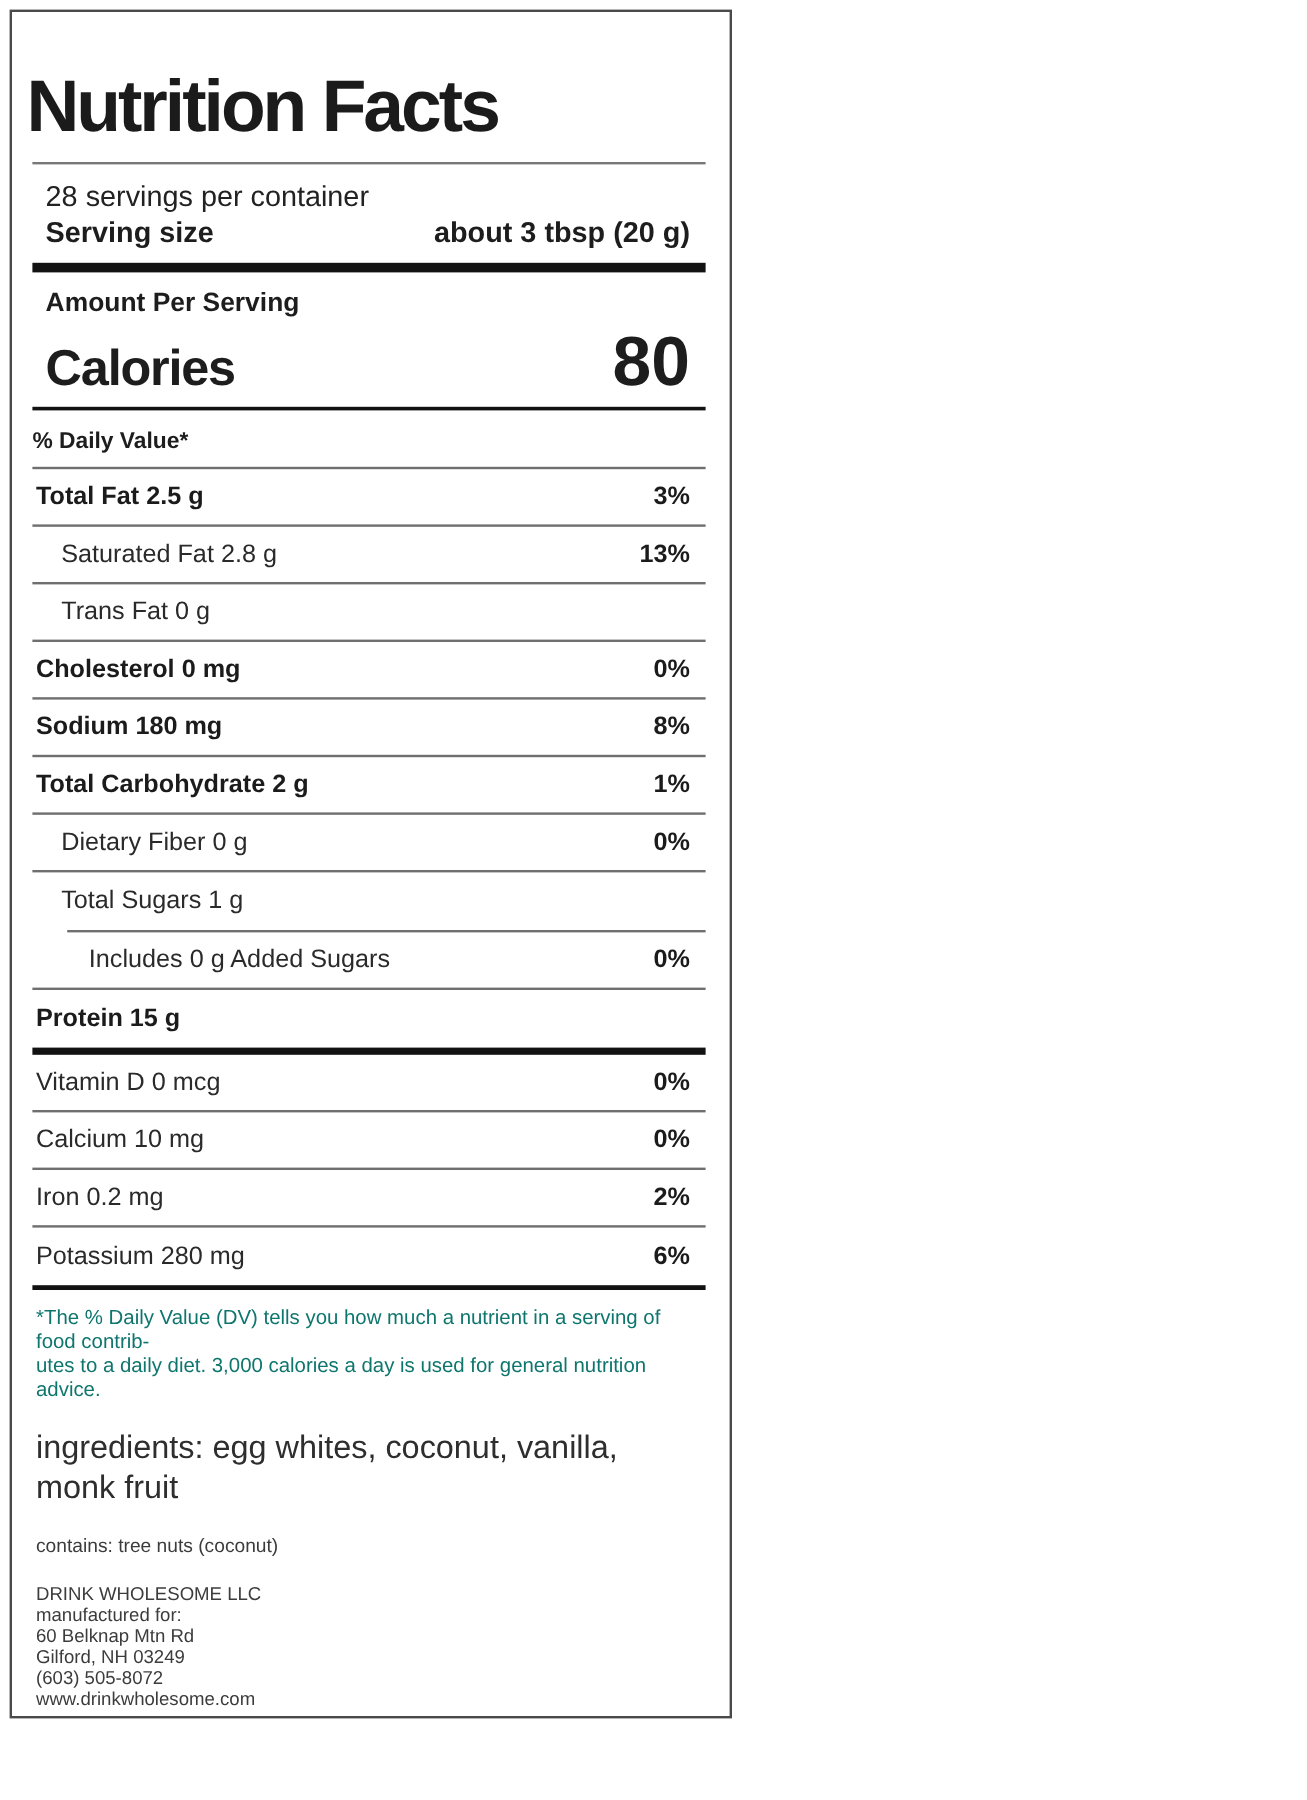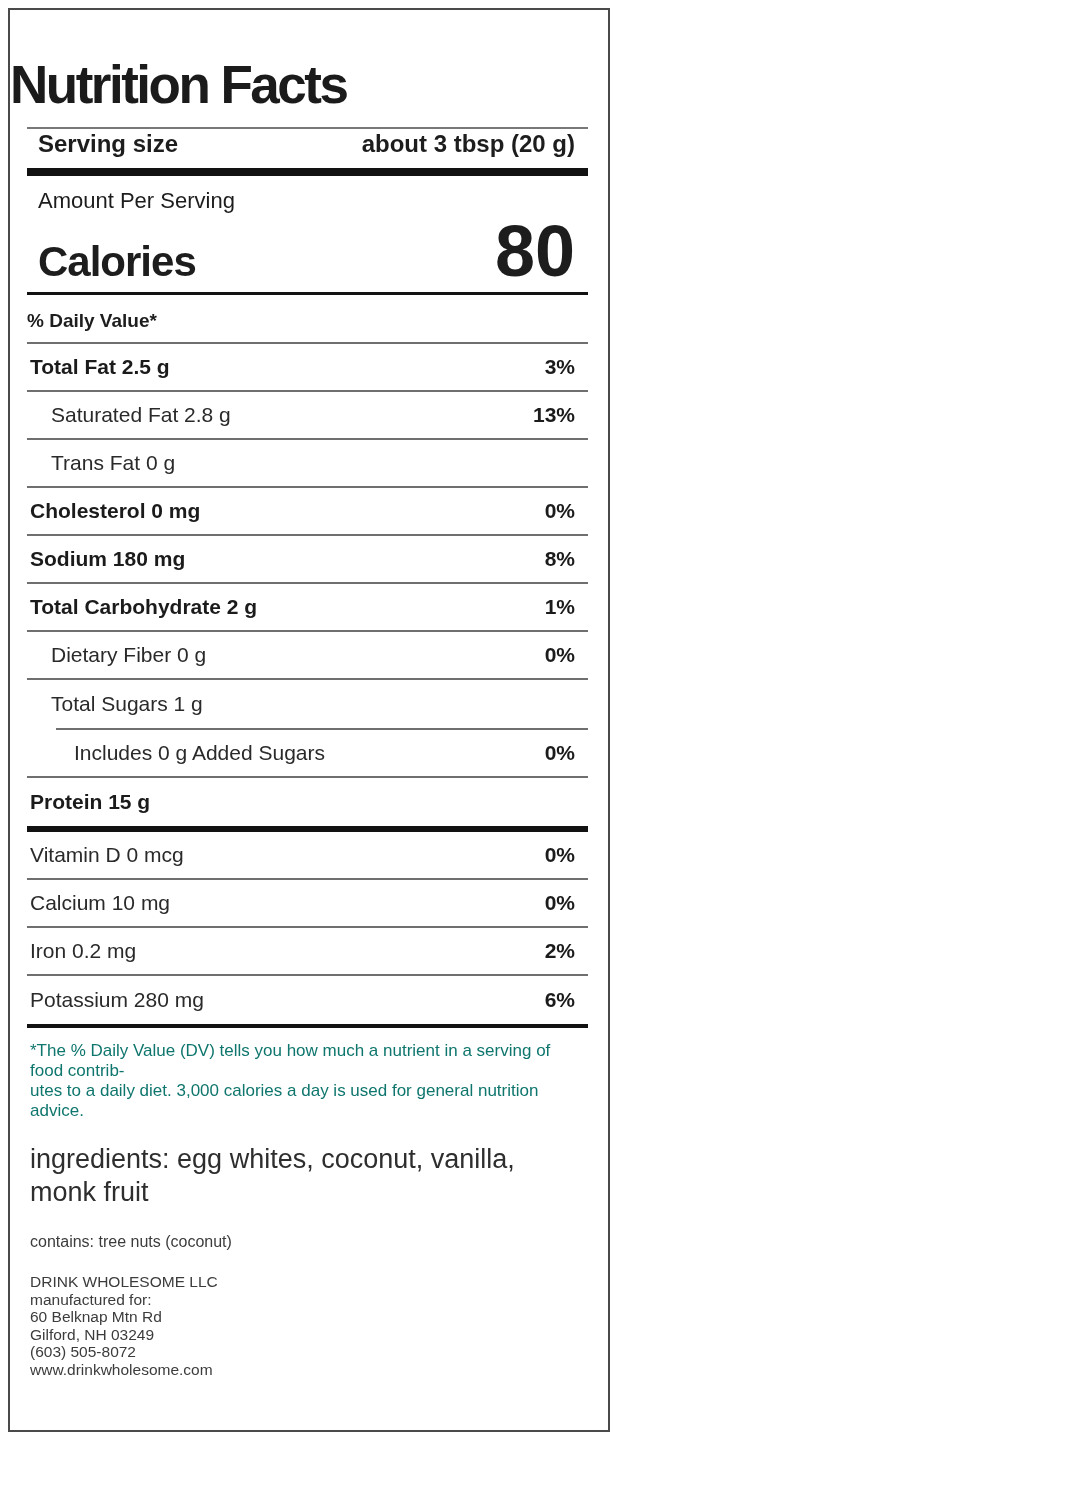--- a/index.html
+++ b/index.html
@@ -13,57 +13,57 @@
     position: absolute;
     left: 8px; top: 8px;
     width: 602px; height: 1424px;
     border: 2px solid #4a4a4a;
     background: #ffffff;
   }
   .inner {
     margin: 0 20px 0 17px; 
   }
   .nf-title {
-    font-size: 53px;
+    font-size: 61px;
     font-weight: bold;
     letter-spacing: -2.5px;
     color: #1b1b1b;
-    padding: 48px 0 0 0;
+    padding: 48px 0 0 12px;
     line-height: 1.0;
   }
   .rule-gray-med { border-top: 2px solid #787878; margin-top: 16px; }
   .servings-line {
     font-size: 24px;
     padding: 13px 0 0 11px;
     line-height: 30px;
     color: #222;
   }
   .serving-size-row {
     display: flex;
     justify-content: space-between;
     font-size: 24px;
     font-weight: bold;
     line-height: 30px;
     padding: 0 13px 0 11px;
   }
   .bar-thick { border-top: 8px solid #121212; margin-top: 9px; }
   .amount-per-serving {
     font-size: 22px;
-    font-weight: normal;
+    font-weight: bold;
     padding: 12px 0 0 11px;
     line-height: 26px;
   }
   .calories-row {
     display: flex;
     justify-content: space-between;
     align-items: baseline;
     padding: 6px 13px 0 11px;
   }
   .calories-word { font-size: 42px; font-weight: bold; letter-spacing: -1px; }
-  .calories-num  { font-size: 72px; font-weight: bold; line-height: 62px; }
+  .calories-num  { font-size: 58px; font-weight: bold; line-height: 62px; }
   .bar-med { border-top: 3px solid #121212; margin-top: 6px; }
   .dv-header {
     text-align: left;
     font-size: 19px;
     font-weight: bold;
     padding: 15px 13px 10px 0;
     border-bottom: 2px solid #6f6f6f;
   }
   .row {
     display: flex;
@@ -109,20 +109,21 @@
 </style>
 </head>
 <body>
 
 <div class="label-box">
   <div class="nf-title">Nutrition Facts</div>
 
   <div class="inner">
     <div class="rule-gray-med"></div>
 
+    <div class="servings-line">28 servings per container</div>
 
     <div class="serving-size-row">
       <span>Serving size</span>
       <span>about 3 tbsp (20 g)</span>
     </div>
 
     <div class="bar-thick"></div>
 
     <div class="amount-per-serving">Amount Per Serving</div>
 

